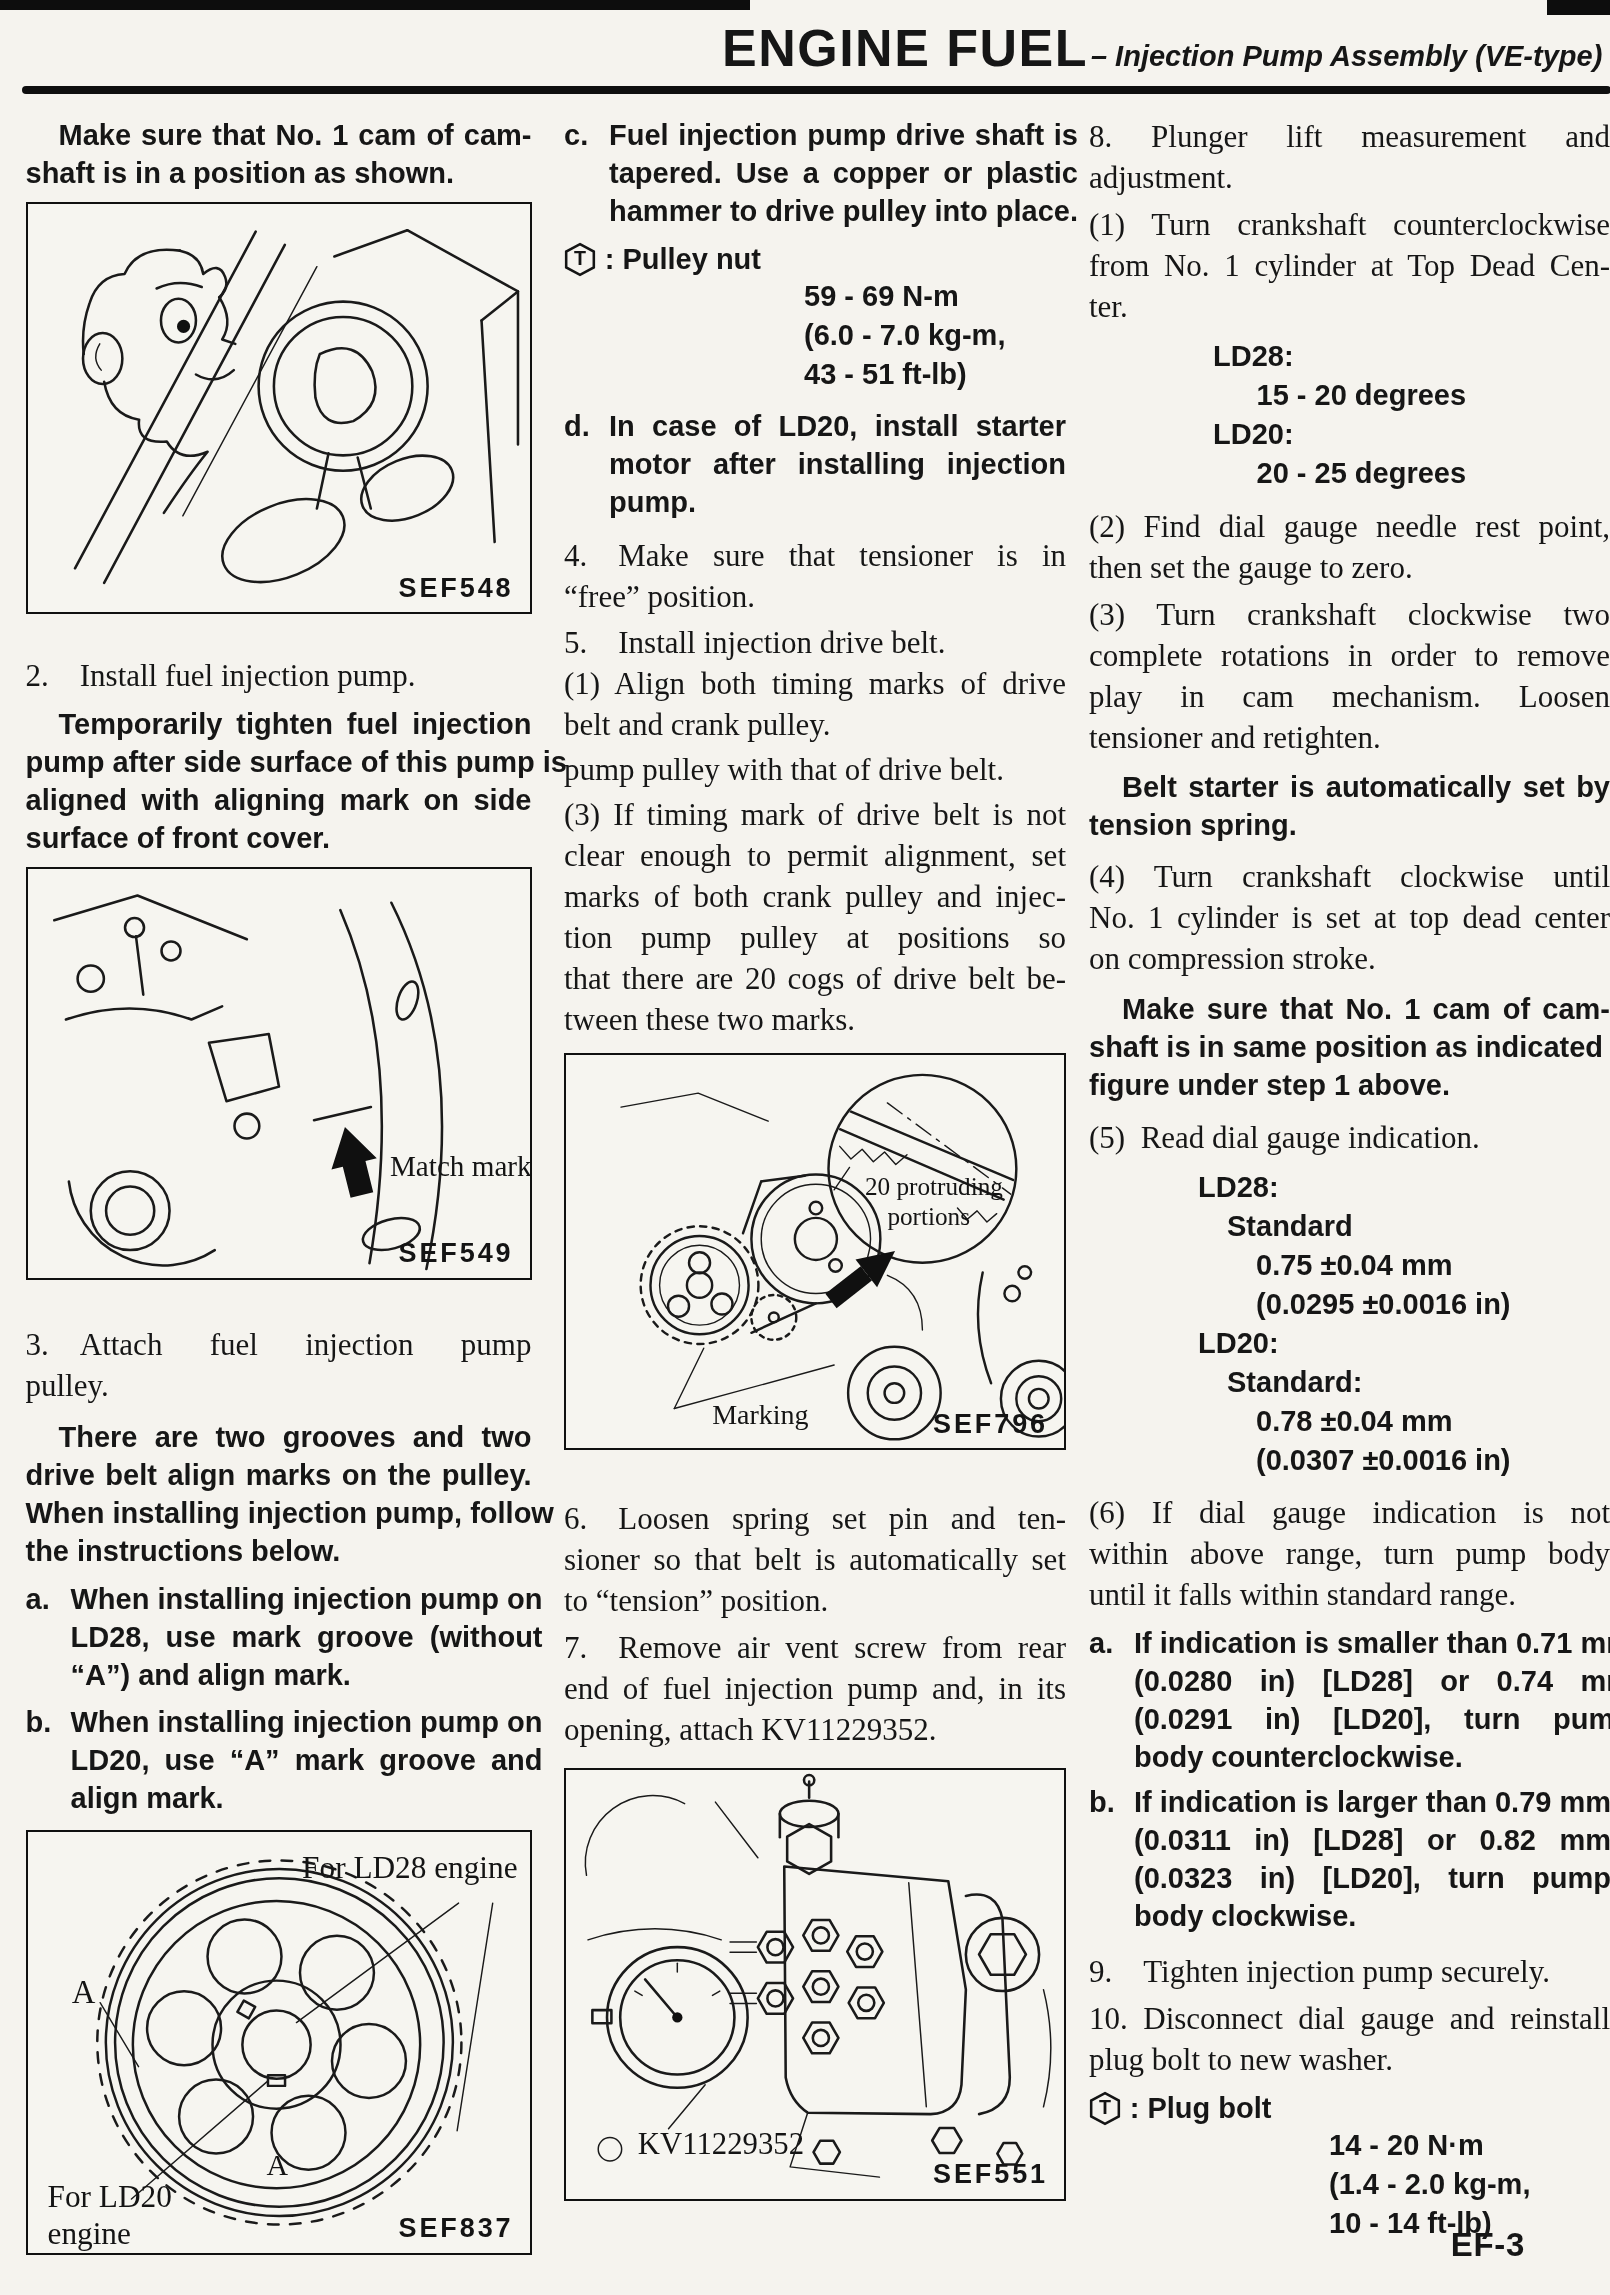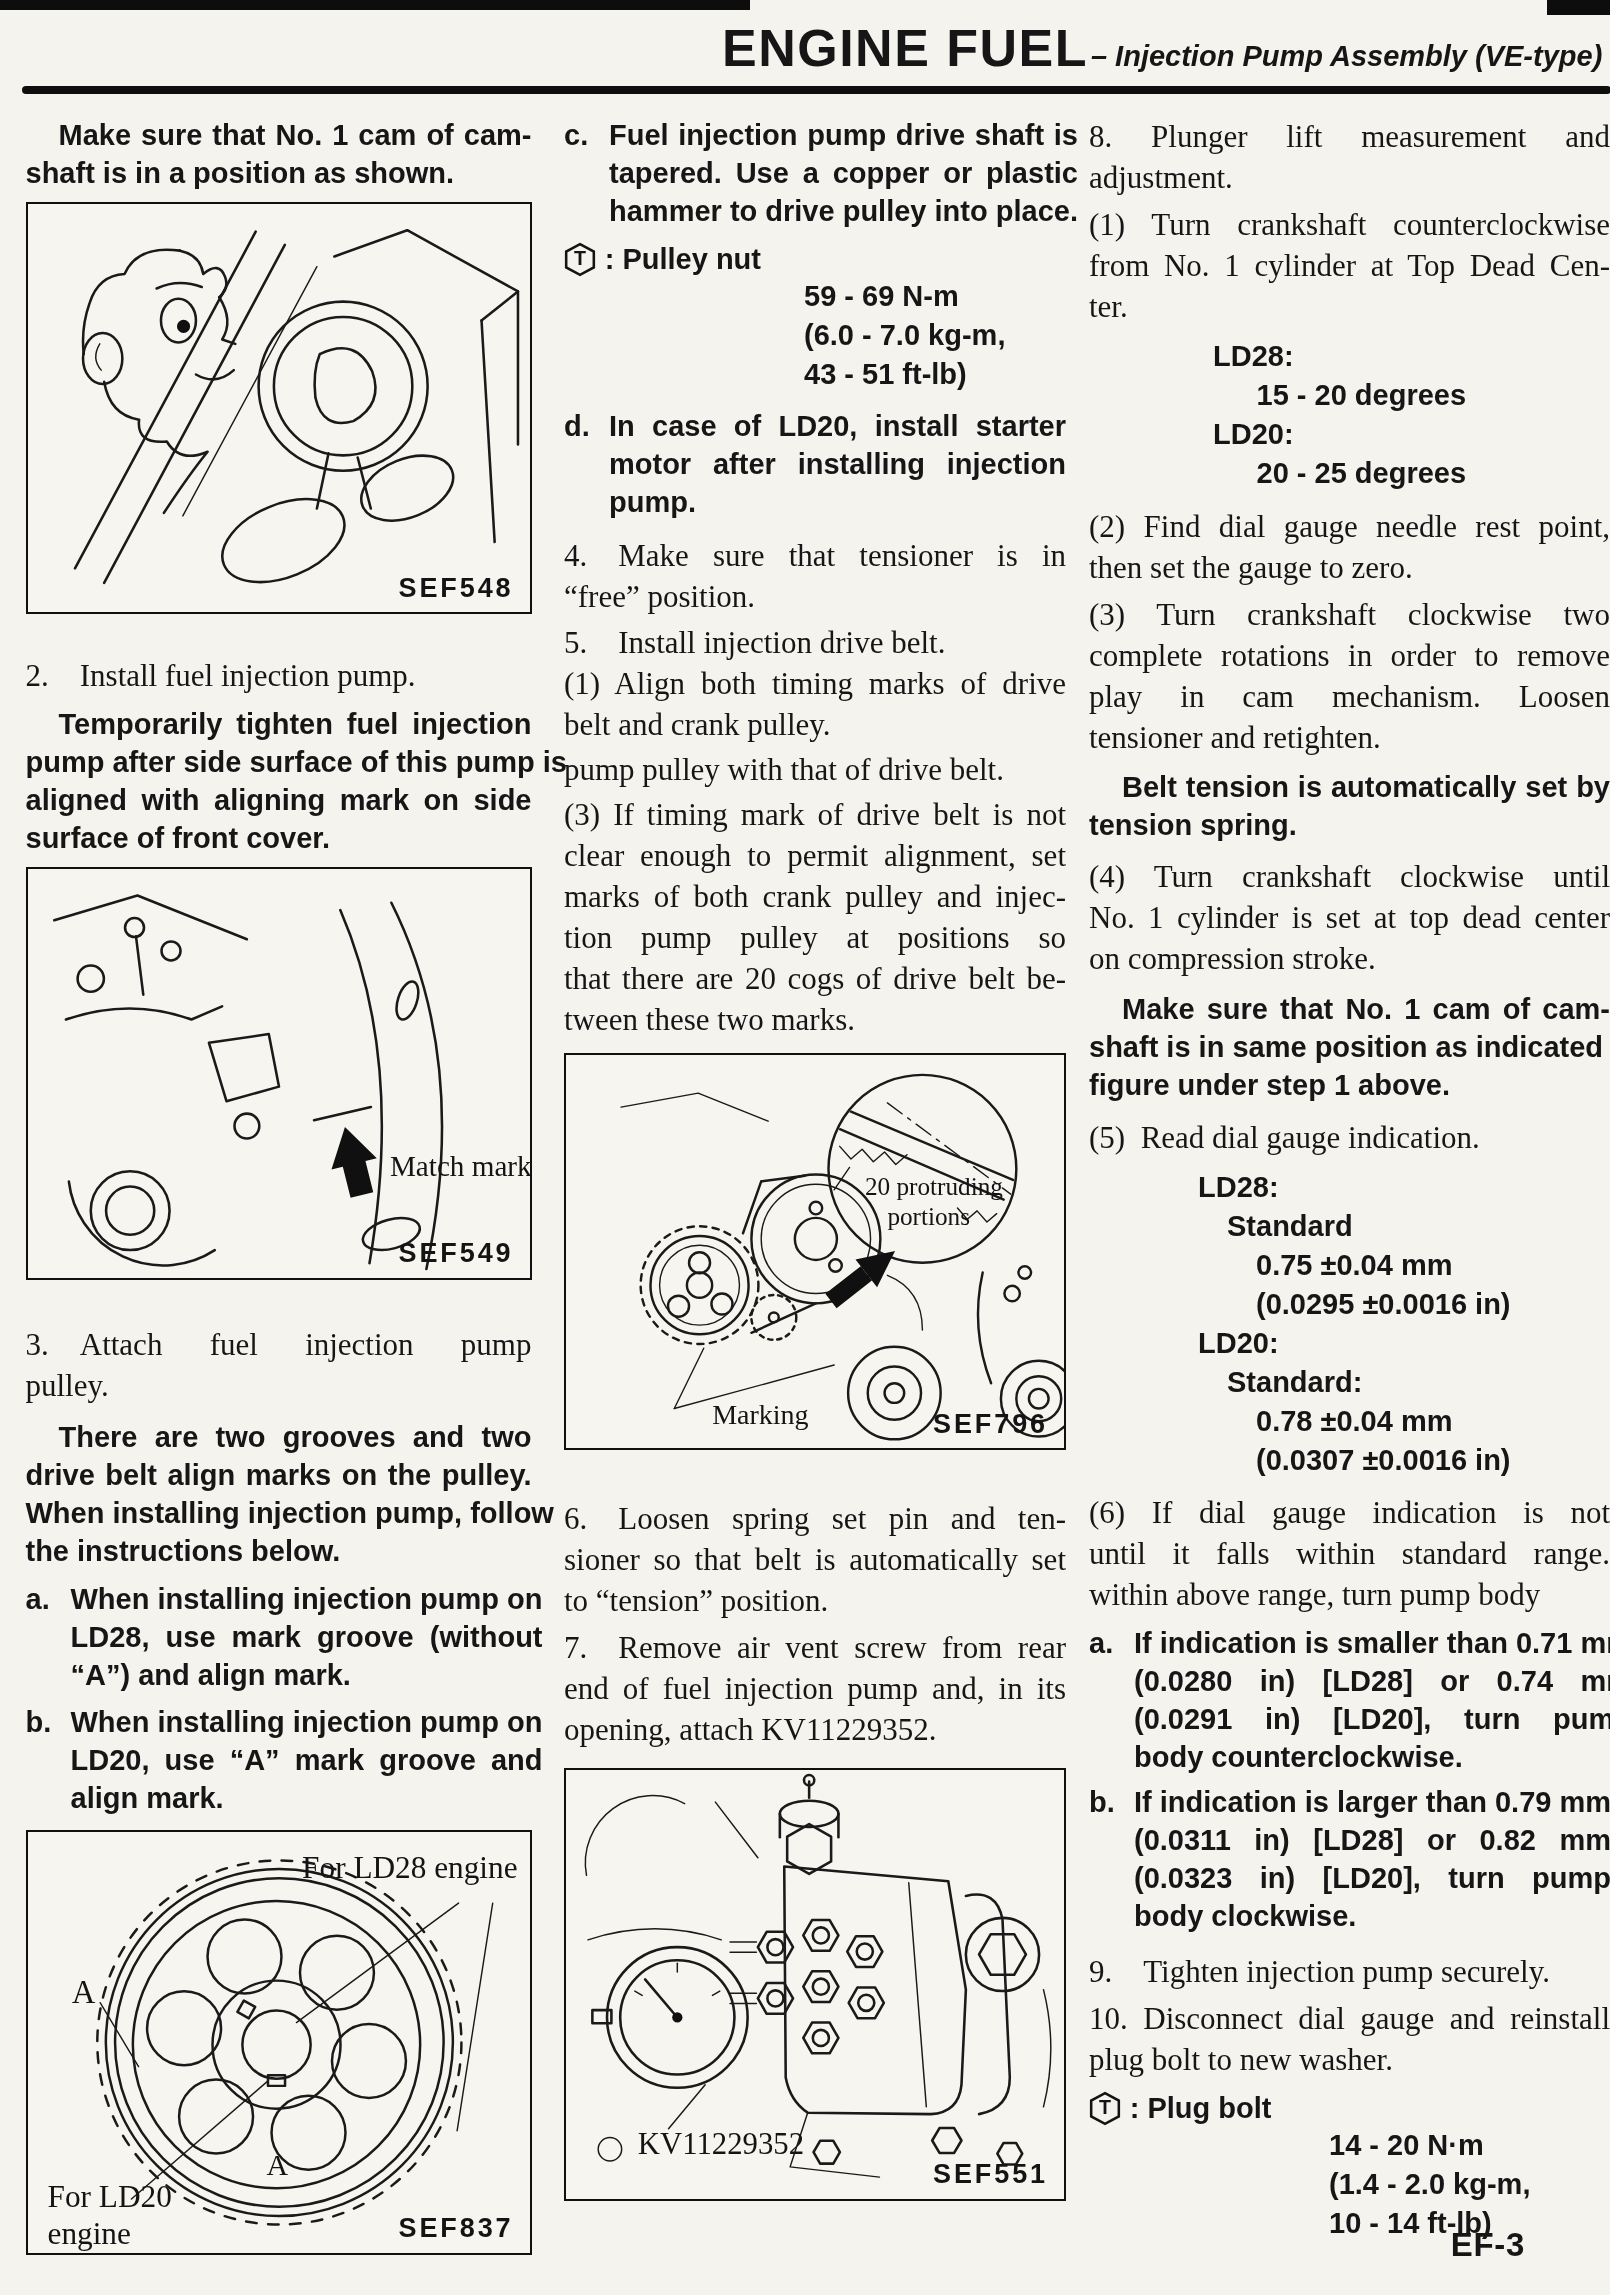--- a/index.html
+++ b/index.html
@@ -415,21 +415,21 @@
         <div class="ln">then set the gauge to zero.</div>
       </div>
     <div class="para jp" style="margin-top:5.8px;">
         <div class="ln">(3) Turn crankshaft clockwise two</div>
         <div class="ln">complete rotations in order to remove</div>
         <div class="ln">play in cam mechanism. Loosen</div>
         <div class="ln">tensioner and retighten.</div>
       </div>
 
     <div class="bold jp indent-first" style="margin-top:10.2px;">
-        <div class="ln">Belt tension is automatically set by</div>
+        <div class="ln">Belt starter is automatically set by</div>
         <div class="ln">tension spring.</div>
       </div>
 
     <div class="para jp" style="margin-top:11.6px;">
         <div class="ln">(4) Turn crankshaft clockwise until</div>
         <div class="ln">No. 1 cylinder is set at top dead center</div>
         <div class="ln">on compression stroke.</div>
       </div>
 
     <div class="bold jp indent-first" style="margin-top:11.6px;">
@@ -446,22 +446,22 @@
         <div class="ln">   0.75 ±0.04 mm</div>
         <div class="ln">   (0.0295 ±0.0016 in)</div>
         <div class="ln">LD20:</div>
         <div class="ln"> Standard:</div>
         <div class="ln">   0.78 ±0.04 mm</div>
         <div class="ln">   (0.0307 ±0.0016 in)</div>
       </div>
 
     <div class="para jp" style="margin-top:11.6px;">
         <div class="ln">(6) If dial gauge indication is not</div>
+        <div class="ln">within above range, turn pump body</div>
         <div class="ln">until it falls within standard range.</div>
-        <div class="ln">within above range, turn pump body</div>
       </div>
 
     <div class="item" style="margin-top:8.7px;">
       <span class="marker bold">a.</span>
       <div class="bold jp" style="flex:1;">
           <div class="ln">If indication is smaller than 0.71 mm</div>
           <div class="ln">(0.0280 in) [LD28] or 0.74 mm</div>
           <div class="ln">(0.0291 in) [LD20], turn pump</div>
           <div class="ln">body counterclockwise.</div>
         </div>

